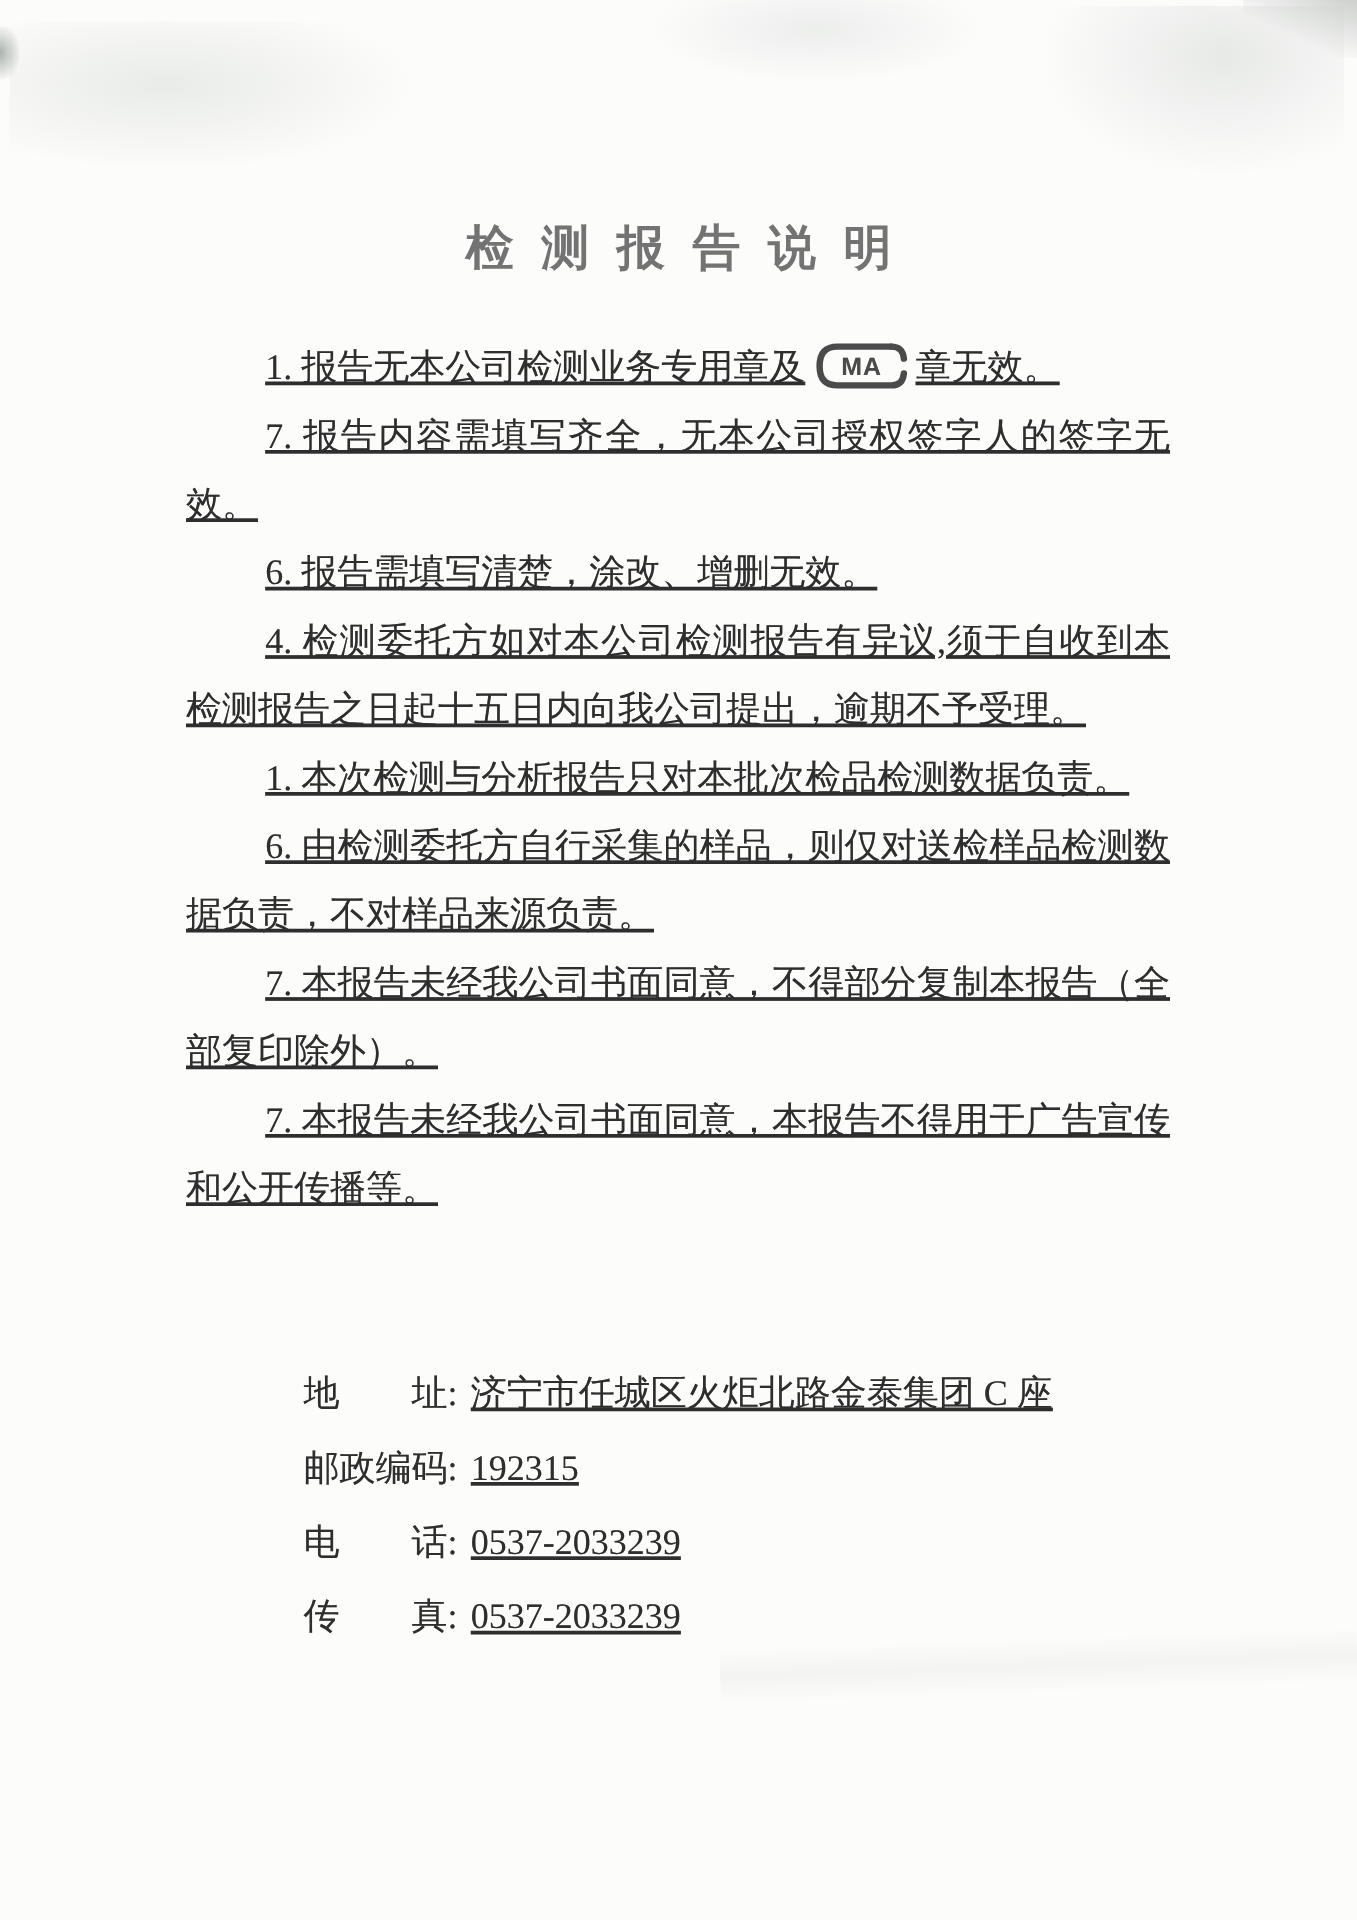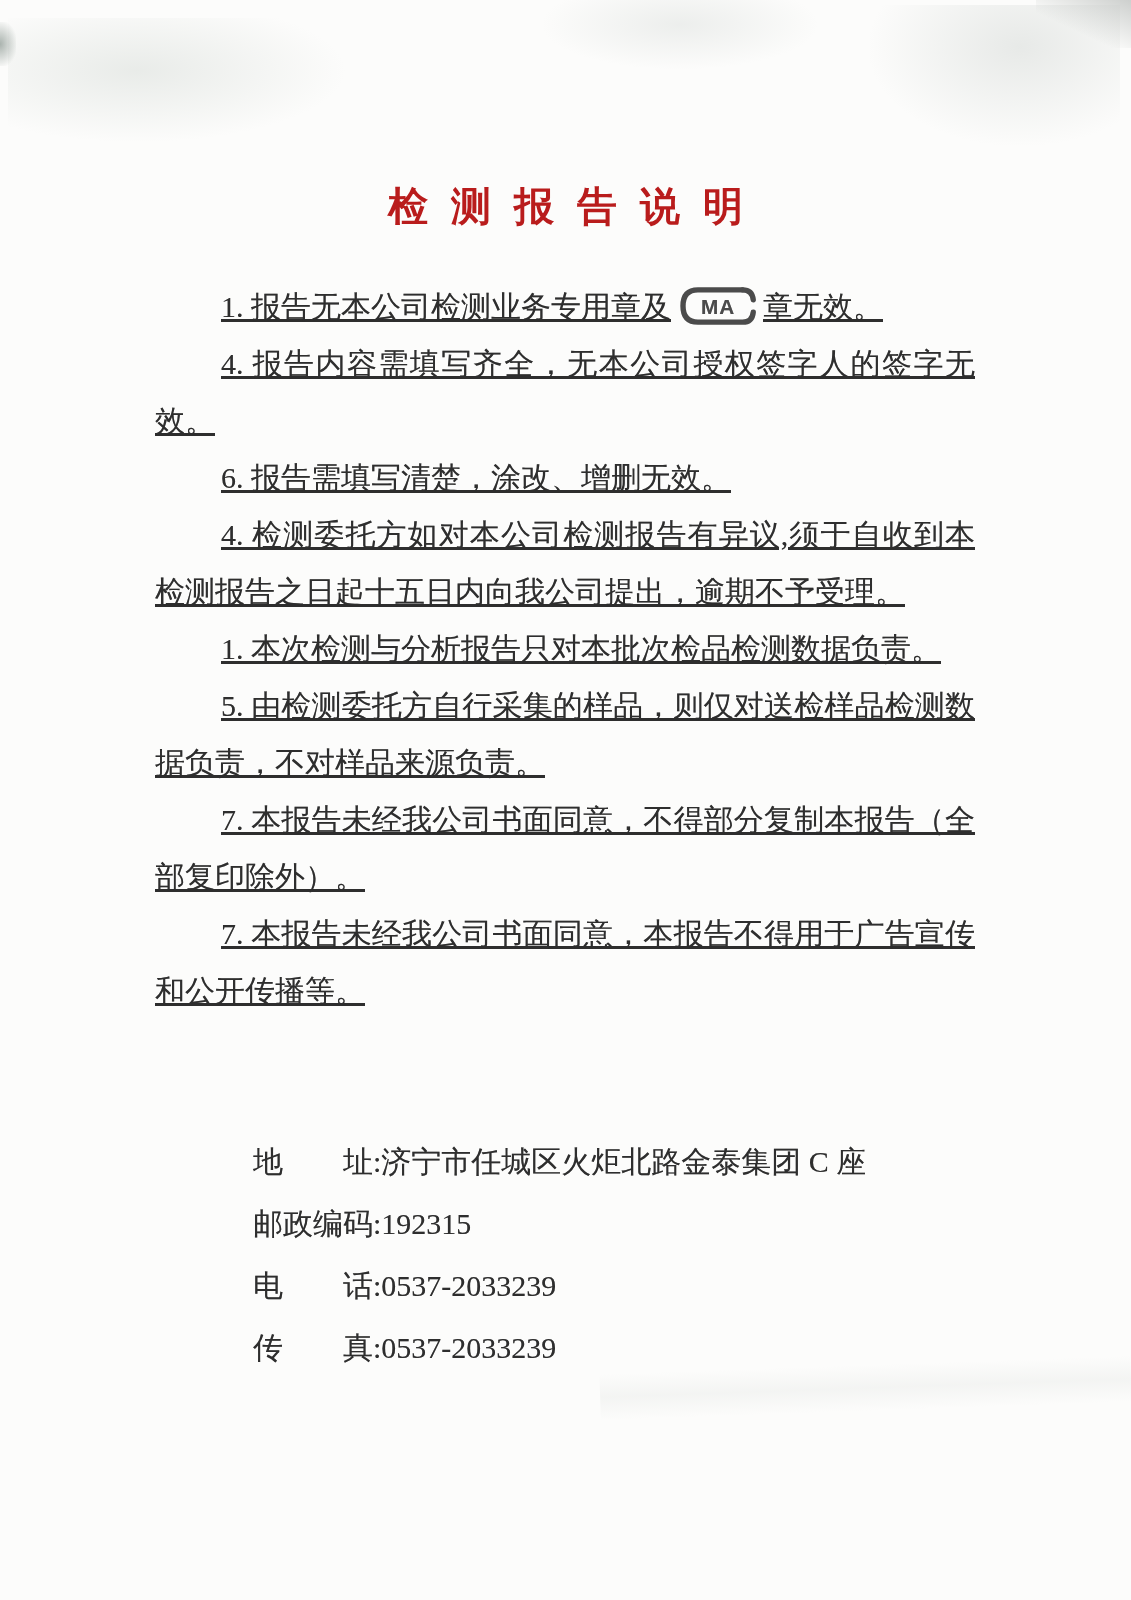--- a/index.html
+++ b/index.html
@@ -47,21 +47,21 @@
   
   .title {
     margin: 0;
     padding-top: 182px;
     font-size: 40px;
     font-weight: 700;
     line-height: 1.25;
     letter-spacing: 23px;
     text-indent: 23px;
     text-align: center;
-    color: #b91c1c;
+    color: #737373;
   }
   
   .notes {
     width: 820px;
     margin: 46px 0 0 155px;
   }
   .note {
     margin: 0;
     font-size: 30px;
     line-height: 57px;
@@ -93,21 +93,21 @@
     fill: #4b4b4b;
   }
   
   .contact {
     margin: 112px 0 0 253px;
     font-size: 30px;
     line-height: 62px;
     text-shadow: 0 0 0.5px rgba(40,40,40,0.45);
   }
   .contact-line { white-space: nowrap; }
-  .contact-value { margin-left: 0; }
+  .contact-value { margin-left: 11px; text-decoration: underline; }
 </style>
 </head>
 <body>
 
 <div class="page">
 
   <div class="artifact smudge-top-left"></div>
   <div class="artifact speck-left-edge"></div>
   <div class="artifact smudge-top-mid"></div>
   <div class="artifact smudge-top-right"></div>
@@ -117,25 +117,25 @@
   <h1 class="title">检测报告说明</h1>
 
   <div class="notes">
 
     <p class="note"><span>1. 报告无本公司检测业务专用章及</span><span class="cma-logo"><svg viewBox="0 0 100 52" xmlns="http://www.w3.org/2000/svg">
             <path class="cma-c-path" d="M 82 5 H 24 C 9 5 4.5 14 4.5 26 C 4.5 38 9 47 24 47 H 82 C 91 47 95 42.5 95.8 34"></path>
             <path class="cma-c-path" d="M 95.8 18 C 95 9.5 91 5 82 5"></path>
             <text class="cma-ma-text" x="50" y="36" text-anchor="middle">MA</text>
           </svg></span><span>章无效。</span></p>
 
-    <p class="note">4. 报告内容需填写齐全，无本公司授权签字人的签字无效。</p>
+    <p class="note">7. 报告内容需填写齐全，无本公司授权签字人的签字无效。</p>
     <p class="note">6. 报告需填写清楚，涂改、增删无效。</p>
     <p class="note">4. 检测委托方如对本公司检测报告有异议,须于自收到本检测报告之日起十五日内向我公司提出，逾期不予受理。</p>
     <p class="note">1. 本次检测与分析报告只对本批次检品检测数据负责。</p>
-    <p class="note">5. 由检测委托方自行采集的样品，则仅对送检样品检测数据负责，不对样品来源负责。</p>
+    <p class="note">6. 由检测委托方自行采集的样品，则仅对送检样品检测数据负责，不对样品来源负责。</p>
     <p class="note">7. 本报告未经我公司书面同意，不得部分复制本报告（全部复印除外）。</p>
     <p class="note">7. 本报告未经我公司书面同意，本报告不得用于广告宣传和公开传播等。</p>
   </div>
 
   <div class="contact">
     <div class="contact-line">
       <span class="contact-label">地　　址:</span><span class="contact-value">济宁市任城区火炬北路金泰集团 C 座</span>
     </div>
     <div class="contact-line">
       <span class="contact-label">邮政编码:</span><span class="contact-value">192315</span>

